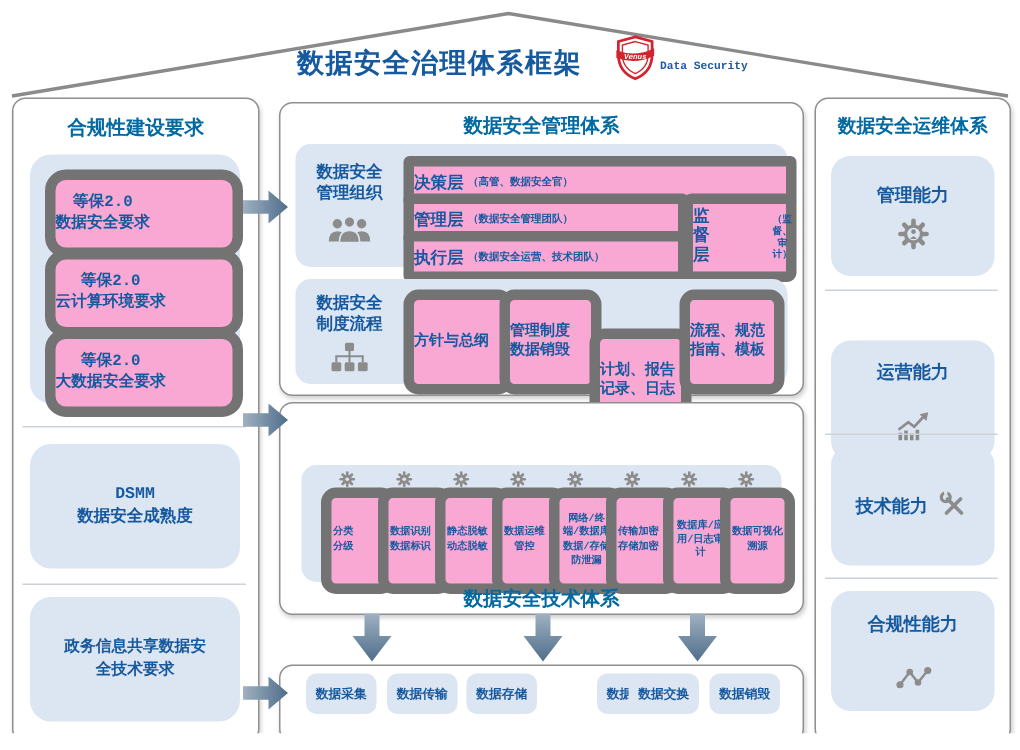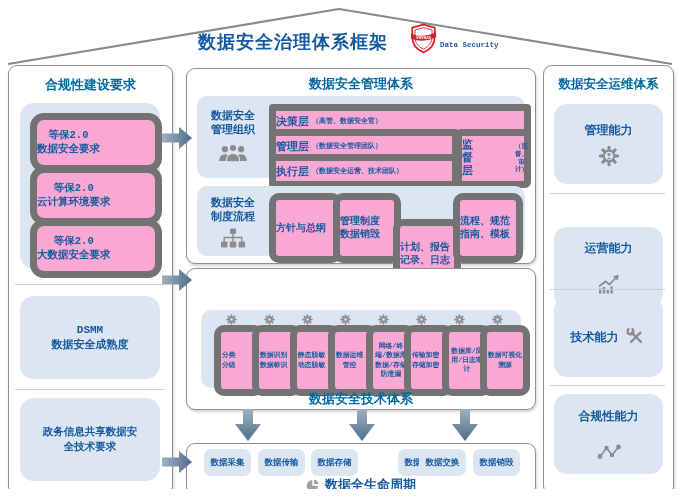--- a/index.html
+++ b/index.html
@@ -241,28 +241,20 @@
     <polygon points="274,0 284,0 284,15 292,15 279,32 266,15 274,15" fill="url(#gdown)"></polygon>
   </svg>
 
   <div class="panel" style="left:186px;top:443px;width:348px;height:50px;">
     <div class="bluebox flexc blue" style="left:17px;top:5px;width:47px;height:27px;border-radius:7px;font-size:8.5px;">数据采集</div>
     <div class="bluebox flexc blue" style="left:71px;top:5px;width:47px;height:27px;border-radius:7px;font-size:8.5px;">数据传输</div>
     <div class="bluebox flexc blue" style="left:124px;top:5px;width:47px;height:27px;border-radius:7px;font-size:8.5px;">数据存储</div>
     <div class="bluebox flexc blue" style="left:178px;top:5px;width:47px;height:27px;border-radius:7px;font-size:8.5px;margin-left:33px;">数据处理</div>
     <div class="bluebox flexc blue" style="left:232px;top:5px;width:47px;height:27px;border-radius:7px;font-size:8.5px;">数据交换</div>
     <div class="bluebox flexc blue" style="left:286px;top:5px;width:47px;height:27px;border-radius:7px;font-size:8.5px;">数据销毁</div>
-    <div class="abs" style="left:0;right:0;top:32px;display:flex;align-items:center;justify-content:center;gap:5px;">
-      <svg width="14" height="14" viewBox="0 0 21 21">
-        <circle cx="9.5" cy="11.5" r="8.5" fill="#9aa3ad"></circle>
-        <path d="M9.5 11.5 L9.5 1 A10.5 10.5 0 0 1 20 11.5 Z" fill="#fff"></path>
-        <path d="M12 9 L12 2.2 A8.8 8.8 0 0 1 18.8 9 Z" fill="#9aa3ad"></path>
-      </svg>
-      <span class="blue" style="font-size:13px;">数据全生命周期</span>
-    </div>
   </div>
 
   <div class="panel" style="left:543px;top:65px;width:129px;height:428px;">
     <div class="ptitle" style="top:10px;font-size:12.5px;">数据安全运维体系</div>
 
     <div class="bluebox flexc" style="left:10px;top:38px;width:109px;height:80px;border-radius:13px;flex-direction:column;gap:6px;">
       <span class="blue" style="font-size:12px;text-align:right;">管理能力</span>
       <svg width="22" height="22" viewBox="0 0 24 24">
         <g stroke="#8c8c8c" stroke-width="3.4" stroke-linecap="round">
           <line x1="12" y1="2.5" x2="12" y2="21.5"></line>

